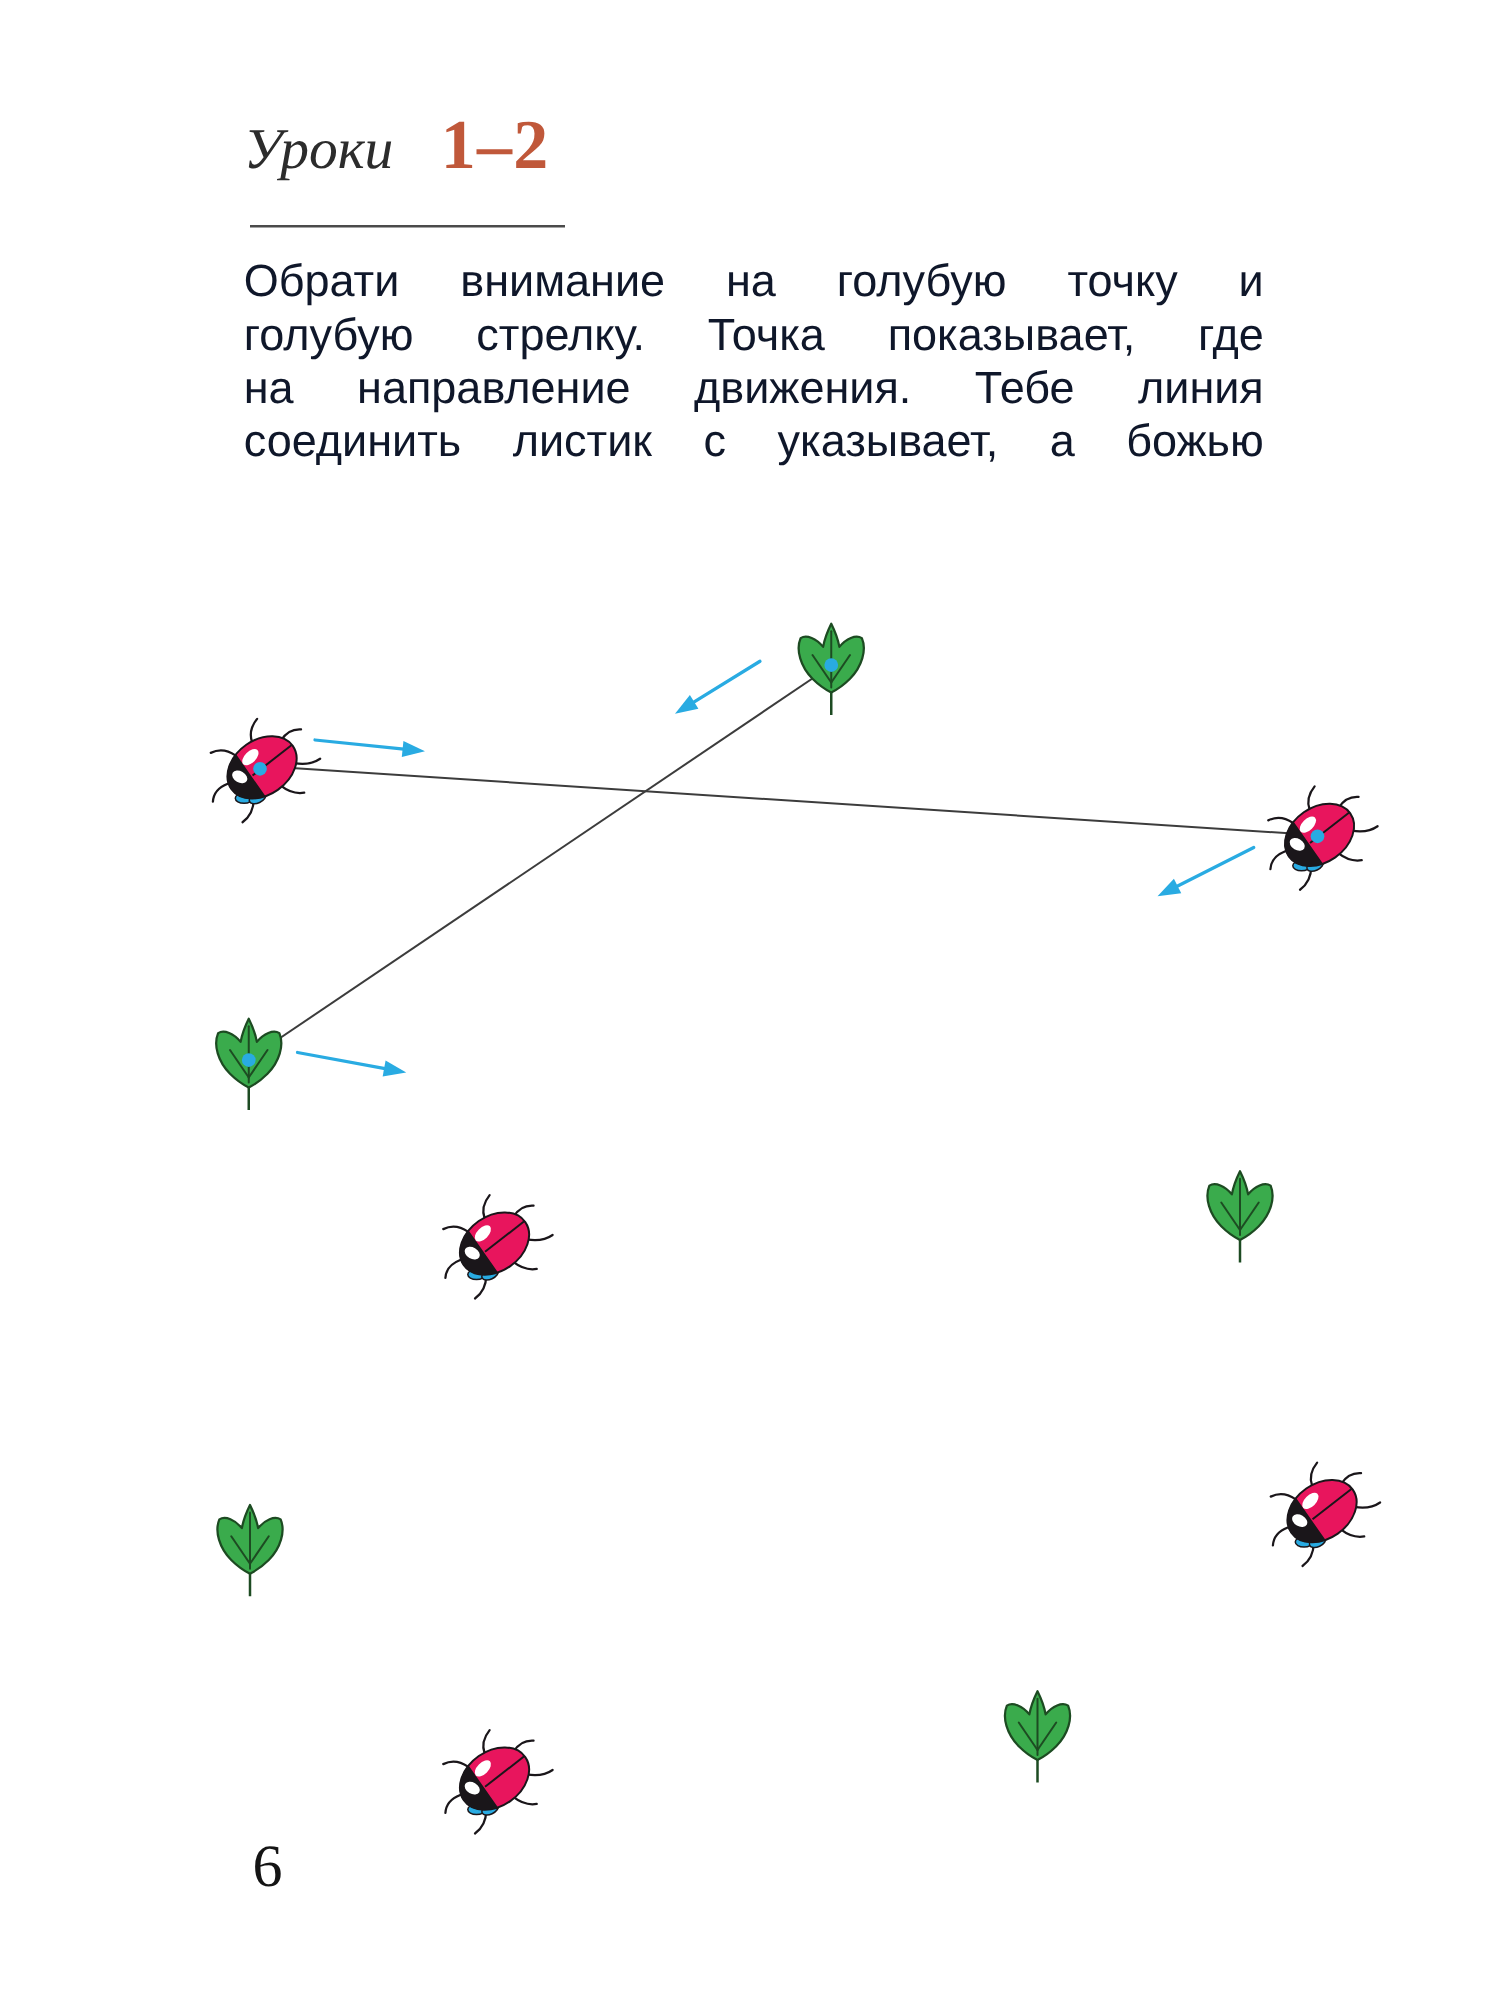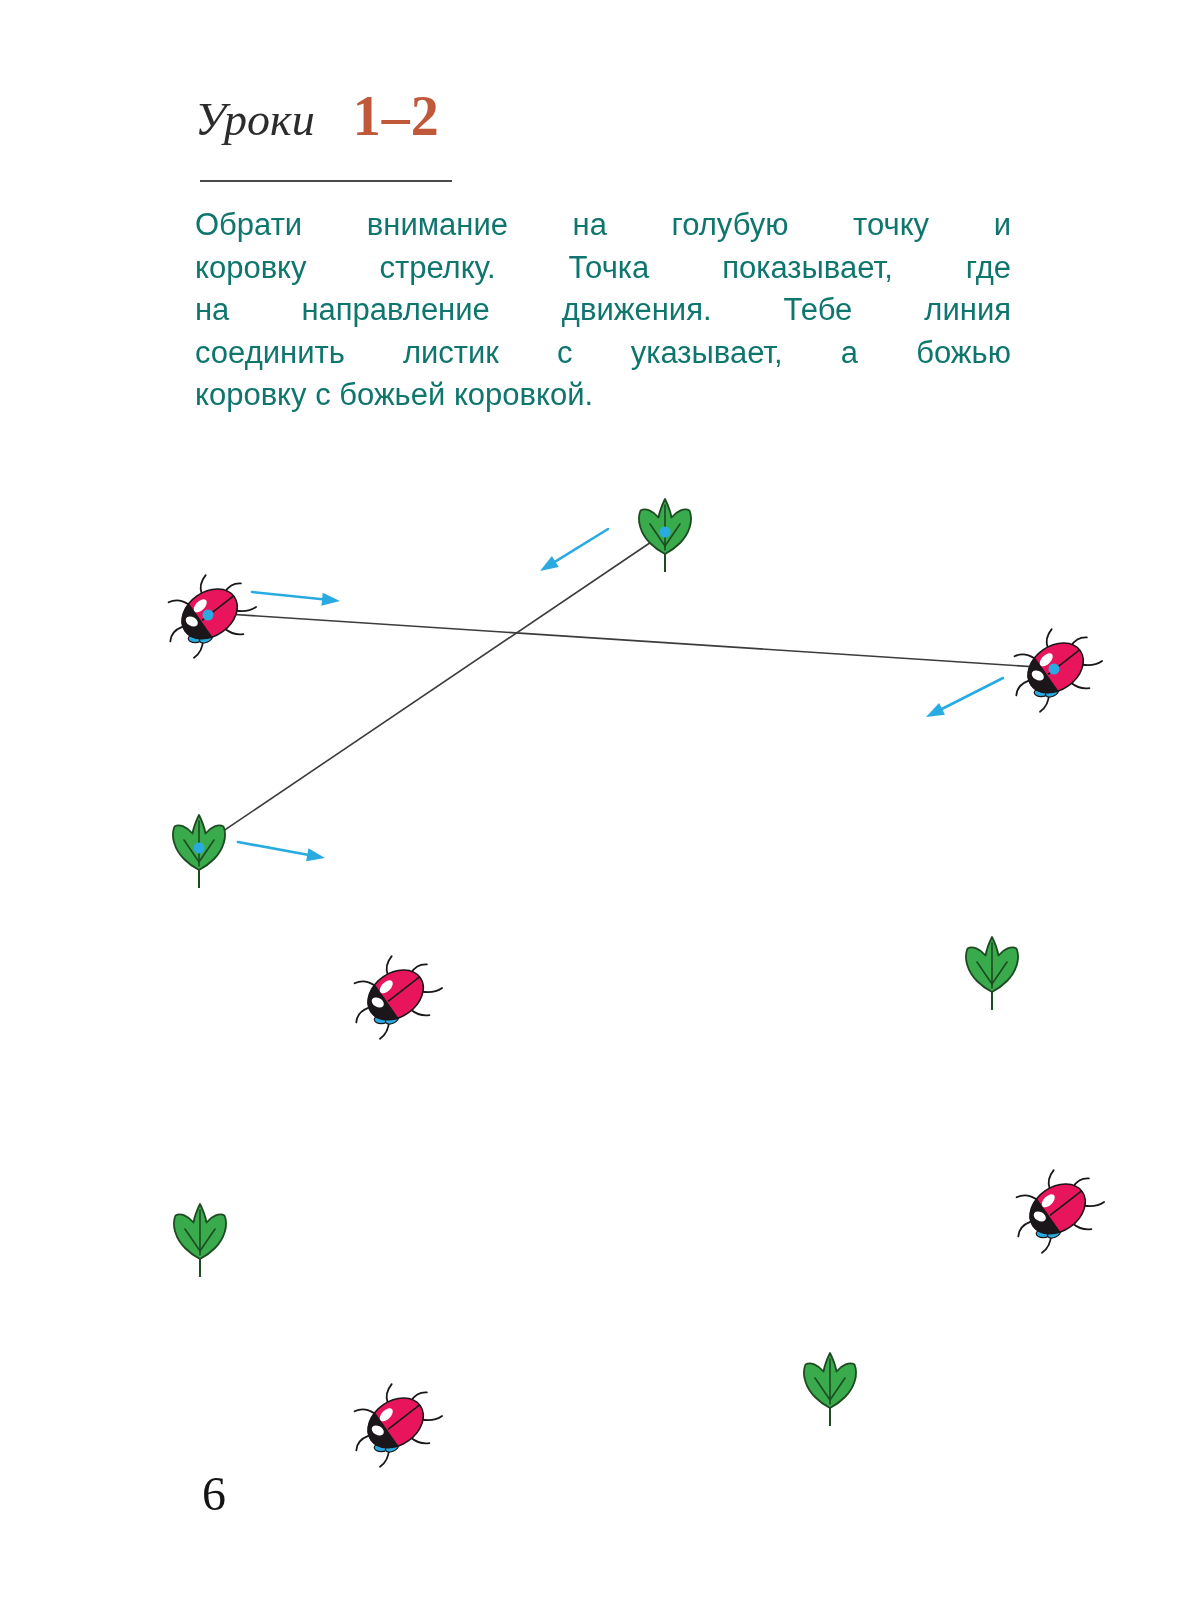--- a/index.html
+++ b/index.html
@@ -15,21 +15,21 @@
   html,body{margin:0;padding:0;background:#ffffff;}
   .page{
     position:relative;width:1200px;height:1604px;background:#ffffff;
     overflow:hidden;font-family:"Liberation Sans",sans-serif;margin:0 auto;
   }
   .illustration{position:absolute;left:0;top:0;width:1200px;height:1604px;}
   .lesson-header{position:absolute;left:195px;top:88px;display:flex;align-items:baseline;gap:38px;}
   .lesson-word{font-family:"Liberation Serif",serif;font-style:italic;font-size:46px;color:#2c2c2c;}
   .lesson-number{font-family:"Liberation Serif",serif;font-weight:bold;font-size:56px;line-height:1;color:var(--header-accent);letter-spacing:1px;}
   .lesson-rule{position:absolute;left:200px;top:180px;width:252px;height:2px;background:var(--header-rule);}
-  .instruction{position:absolute;left:195px;top:204px;width:816px;font-size:31px;line-height:42.5px;color:#0f766e;}
+  .instruction{position:absolute;left:195px;top:204px;width:816px;font-size:36px;line-height:42.5px;color:#0f172a;}
   .iline{text-align:justify;text-align-last:justify;}
   .iline-last{text-align-last:left;}
   .page-number{position:absolute;left:202px;top:1466px;font-family:"Liberation Serif",serif;font-size:48px;color:#141414;}
   
   .conn-line{stroke:var(--connection-line);stroke-width:1.6;fill:none;}
   .start-dot{fill:var(--accent-blue);}
   .arrow-shaft{stroke:var(--accent-blue);stroke-width:2.6;stroke-linecap:round;fill:none;}
   .arrow-head{fill:var(--accent-blue);}
   .bug-leg{fill:none;stroke:var(--ladybug-dark);stroke-width:1.8;stroke-linecap:round;}
   .bug-foot{fill:var(--accent-blue);stroke:var(--ladybug-dark);stroke-width:1.2;}
@@ -107,21 +107,20 @@
     </svg>
 
   <div class="lesson-header">
     <span class="lesson-word">Уроки</span>
     <span class="lesson-number">1–2</span>
   </div>
   <div class="lesson-rule"></div>
 
   <div class="instruction">
       <div class="iline">Обрати внимание на голубую точку и</div>
-      <div class="iline">коровку стрелку. Точка показывает, где</div>
+      <div class="iline">голубую стрелку. Точка показывает, где</div>
       <div class="iline">на направление движения. Тебе линия</div>
       <div class="iline">соединить листик с указывает, а божью</div>
-      <div class="iline iline-last">коровку с божьей коровкой.</div>
     </div>
 
   <div class="page-number">6</div>
 
 </div>
 
 </body></html>

